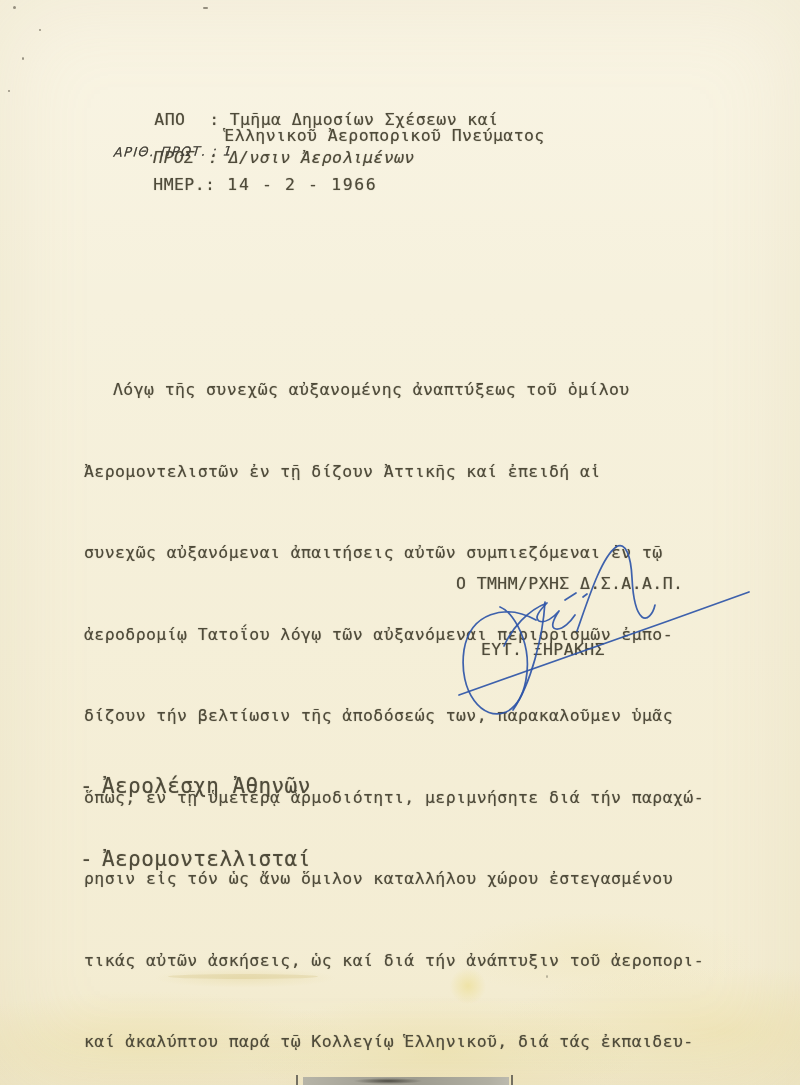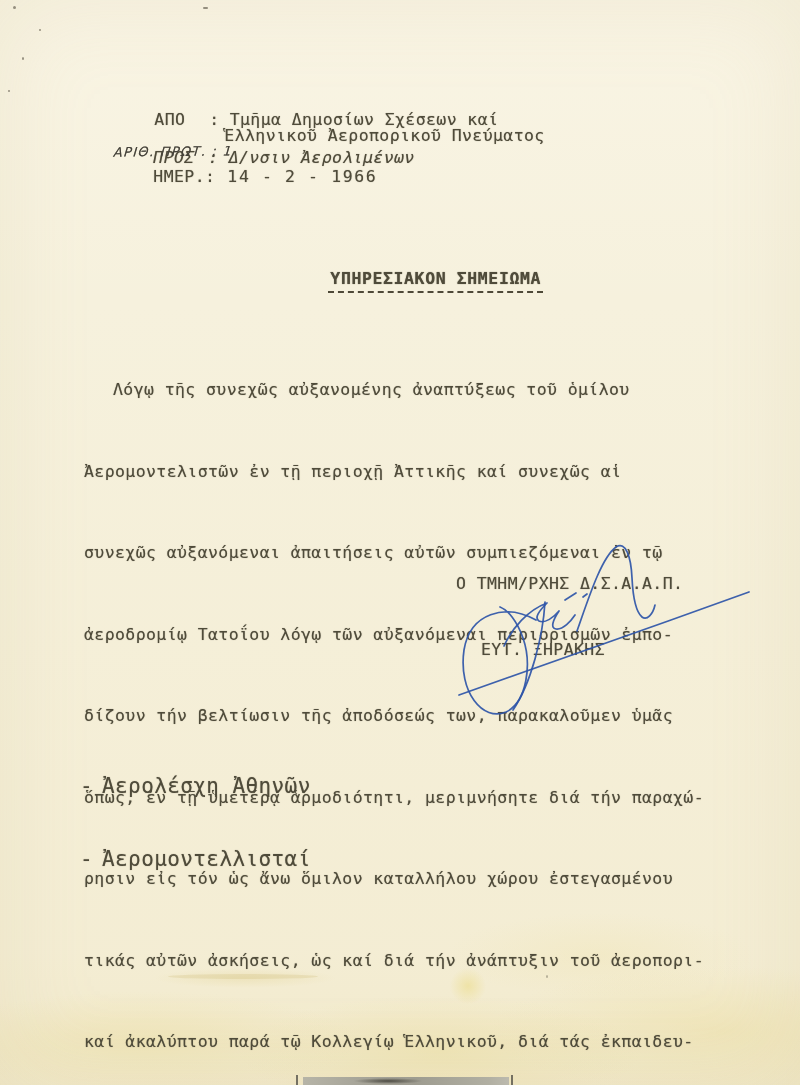--- a/index.html
+++ b/index.html
@@ -85,34 +85,31 @@
   <div class="typed" style="left:113px;top:91px;">
     <span class="hl">ΑΠΟ</span><span class="sep">:</span><span>Τμῆμα Δημοσίων Σχέσεων καί</span>
   </div>
   <div class="typed" style="left:183px;top:107px;">
     <span>Ἑλληνικοῦ Ἀεροπορικοῦ Πνεύματος</span>
   </div>
   <div class="typed" style="left:112px;top:129px;font-style:italic;">
     <span class="hl">ΠΡΟΣ</span><span class="sep">:</span><span>Δ/νσιν Ἀερολιμένων</span>
   </div>
   <div class="handwritten" style="left:114px;top:144px;">ΑΡΙΘ. ΠΡΩΤ. : 1</div>
-  <div class="typed" style="left:112px;top:148px;">
+  <div class="typed" style="left:112px;top:156px;">
     <span>ΗΜΕΡ.:</span><span class="date-val">14 - 2 - 1966</span>
   </div>
 
-  <div class="typed" style="left:287px;top:250px;">
-    <span class="title">ΥΠΗΡΕΣΙΑΚΟΝ ΣΗΜΕΙΩΜΑ</span>
-  </div>
 
   <div class="typed" style="left:84px;top:302px;">
     
   
       <div class="bline">Λόγῳ τῆς συνεχῶς αὐξανομένης ἀναπτύξεως τοῦ ὁμίλου</div>
     
-      <div class="bline">Ἀερομοντελιστῶν ἐν τῇ περιοχῇ Ἀττικῆς καί συνεχῶς αἱ</div>
+      <div class="bline">Ἀερομοντελιστῶν ἐν τῇ δίζουν Ἀττικῆς καί ἐπειδή αἱ</div>
     
       <div class="bline">συνεχῶς αὐξανόμεναι ἀπαιτήσεις αὐτῶν συμπιεζόμεναι ἐν τῷ</div>
     
       <div class="bline">ἀεροδρομίῳ Τατοΐου λόγῳ τῶν αὐξανόμεναι περιορισμῶν ἐμπο-</div>
     
       <div class="bline">δίζουν τήν βελτίωσιν τῆς ἀποδόσεώς των, παρακαλοῦμεν ὑμᾶς</div>
     
       <div class="bline">ὅπως, ἐν τῇ ὑμετέρᾳ ἁρμοδιότητι, μεριμνήσητε διά τήν παραχώ-</div>
     
       <div class="bline">ρησιν εἰς τόν ὡς ἄνω ὅμιλον καταλλήλου χώρου ἐστεγασμένου</div>

